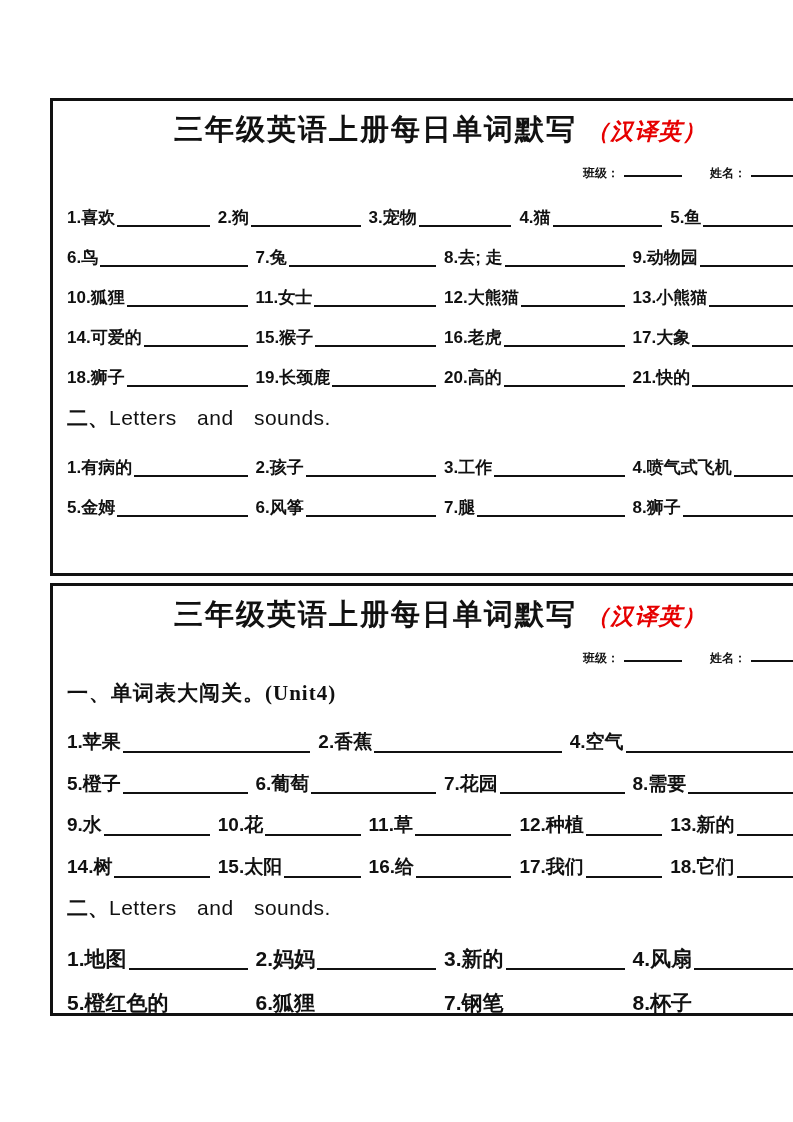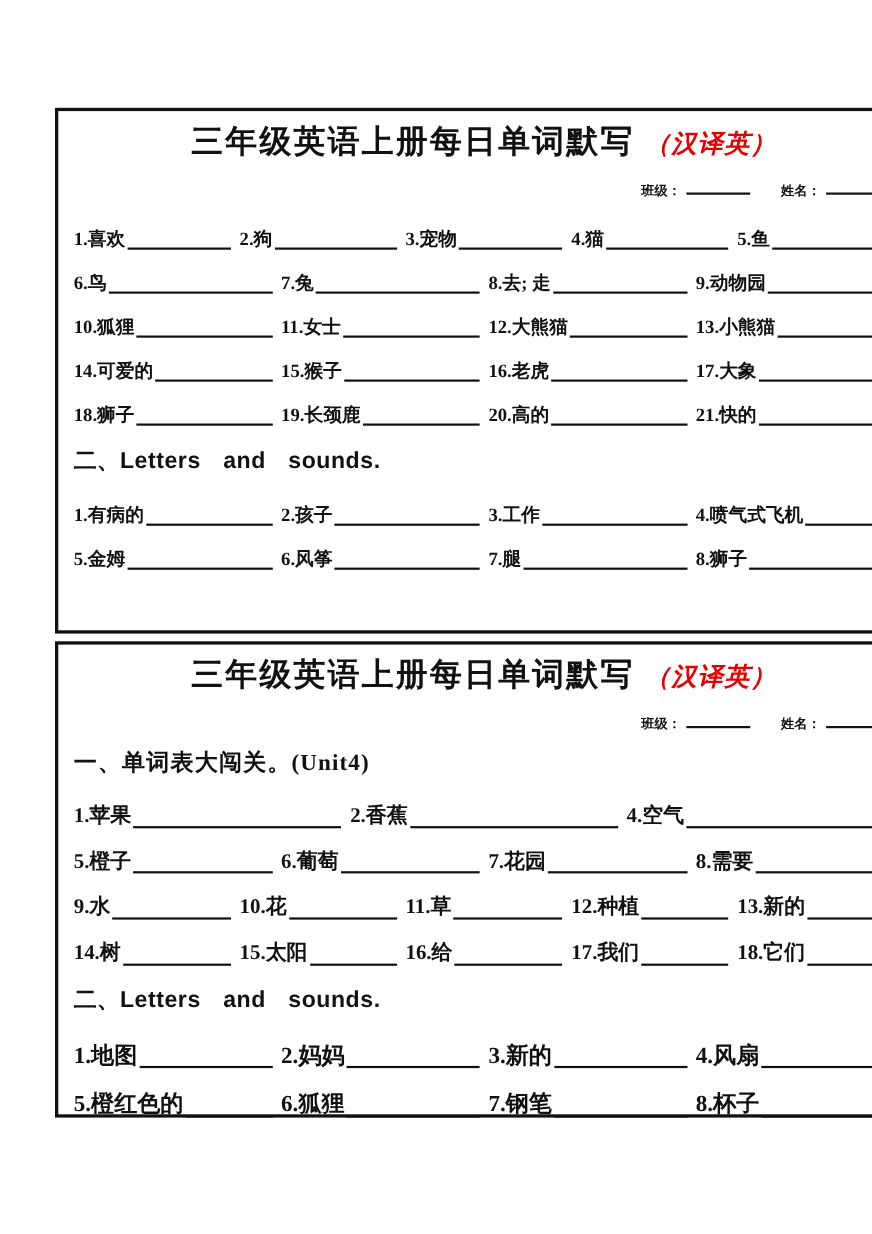--- a/index.html
+++ b/index.html
@@ -69,21 +69,21 @@
   }
 
   .letters-heading {
     margin-top: 16px;
     font-weight: bold;
     font-size: 21px;
     line-height: 1.25;
   }
   .letters-heading .en {
     font-family: "Liberation Sans", sans-serif;
-    font-weight: bold;
+    font-weight: normal;
     word-spacing: 14px;
     letter-spacing: 0.5px;
     margin-top: 48px;
   }
 
   .rows { display: block; }
   .vocab-row {
     display: flex;
     align-items: flex-end;
     margin-top: 18px;
@@ -91,21 +91,21 @@
   .rows .vocab-row:first-child { margin-top: 25px; }
   .vocab-item {
     flex: 1 1 0;
     display: flex;
     align-items: flex-end;
     min-width: 0;
   }
   .vocab-item + .vocab-item { margin-left: 8px; }
   .vocab-label {
     white-space: nowrap;
-    font-family: Liberation Serif, serif;
+    font-family: Liberation Sans, sans-serif;
     font-weight: bold;
     font-size: 17px;
     line-height: 1.3;
     text-align: right;
   }
   .vocab-blank {
     flex: 1 1 auto;
     min-width: 28px;
     height: 3px;
     border-bottom: 2px solid #111111;

